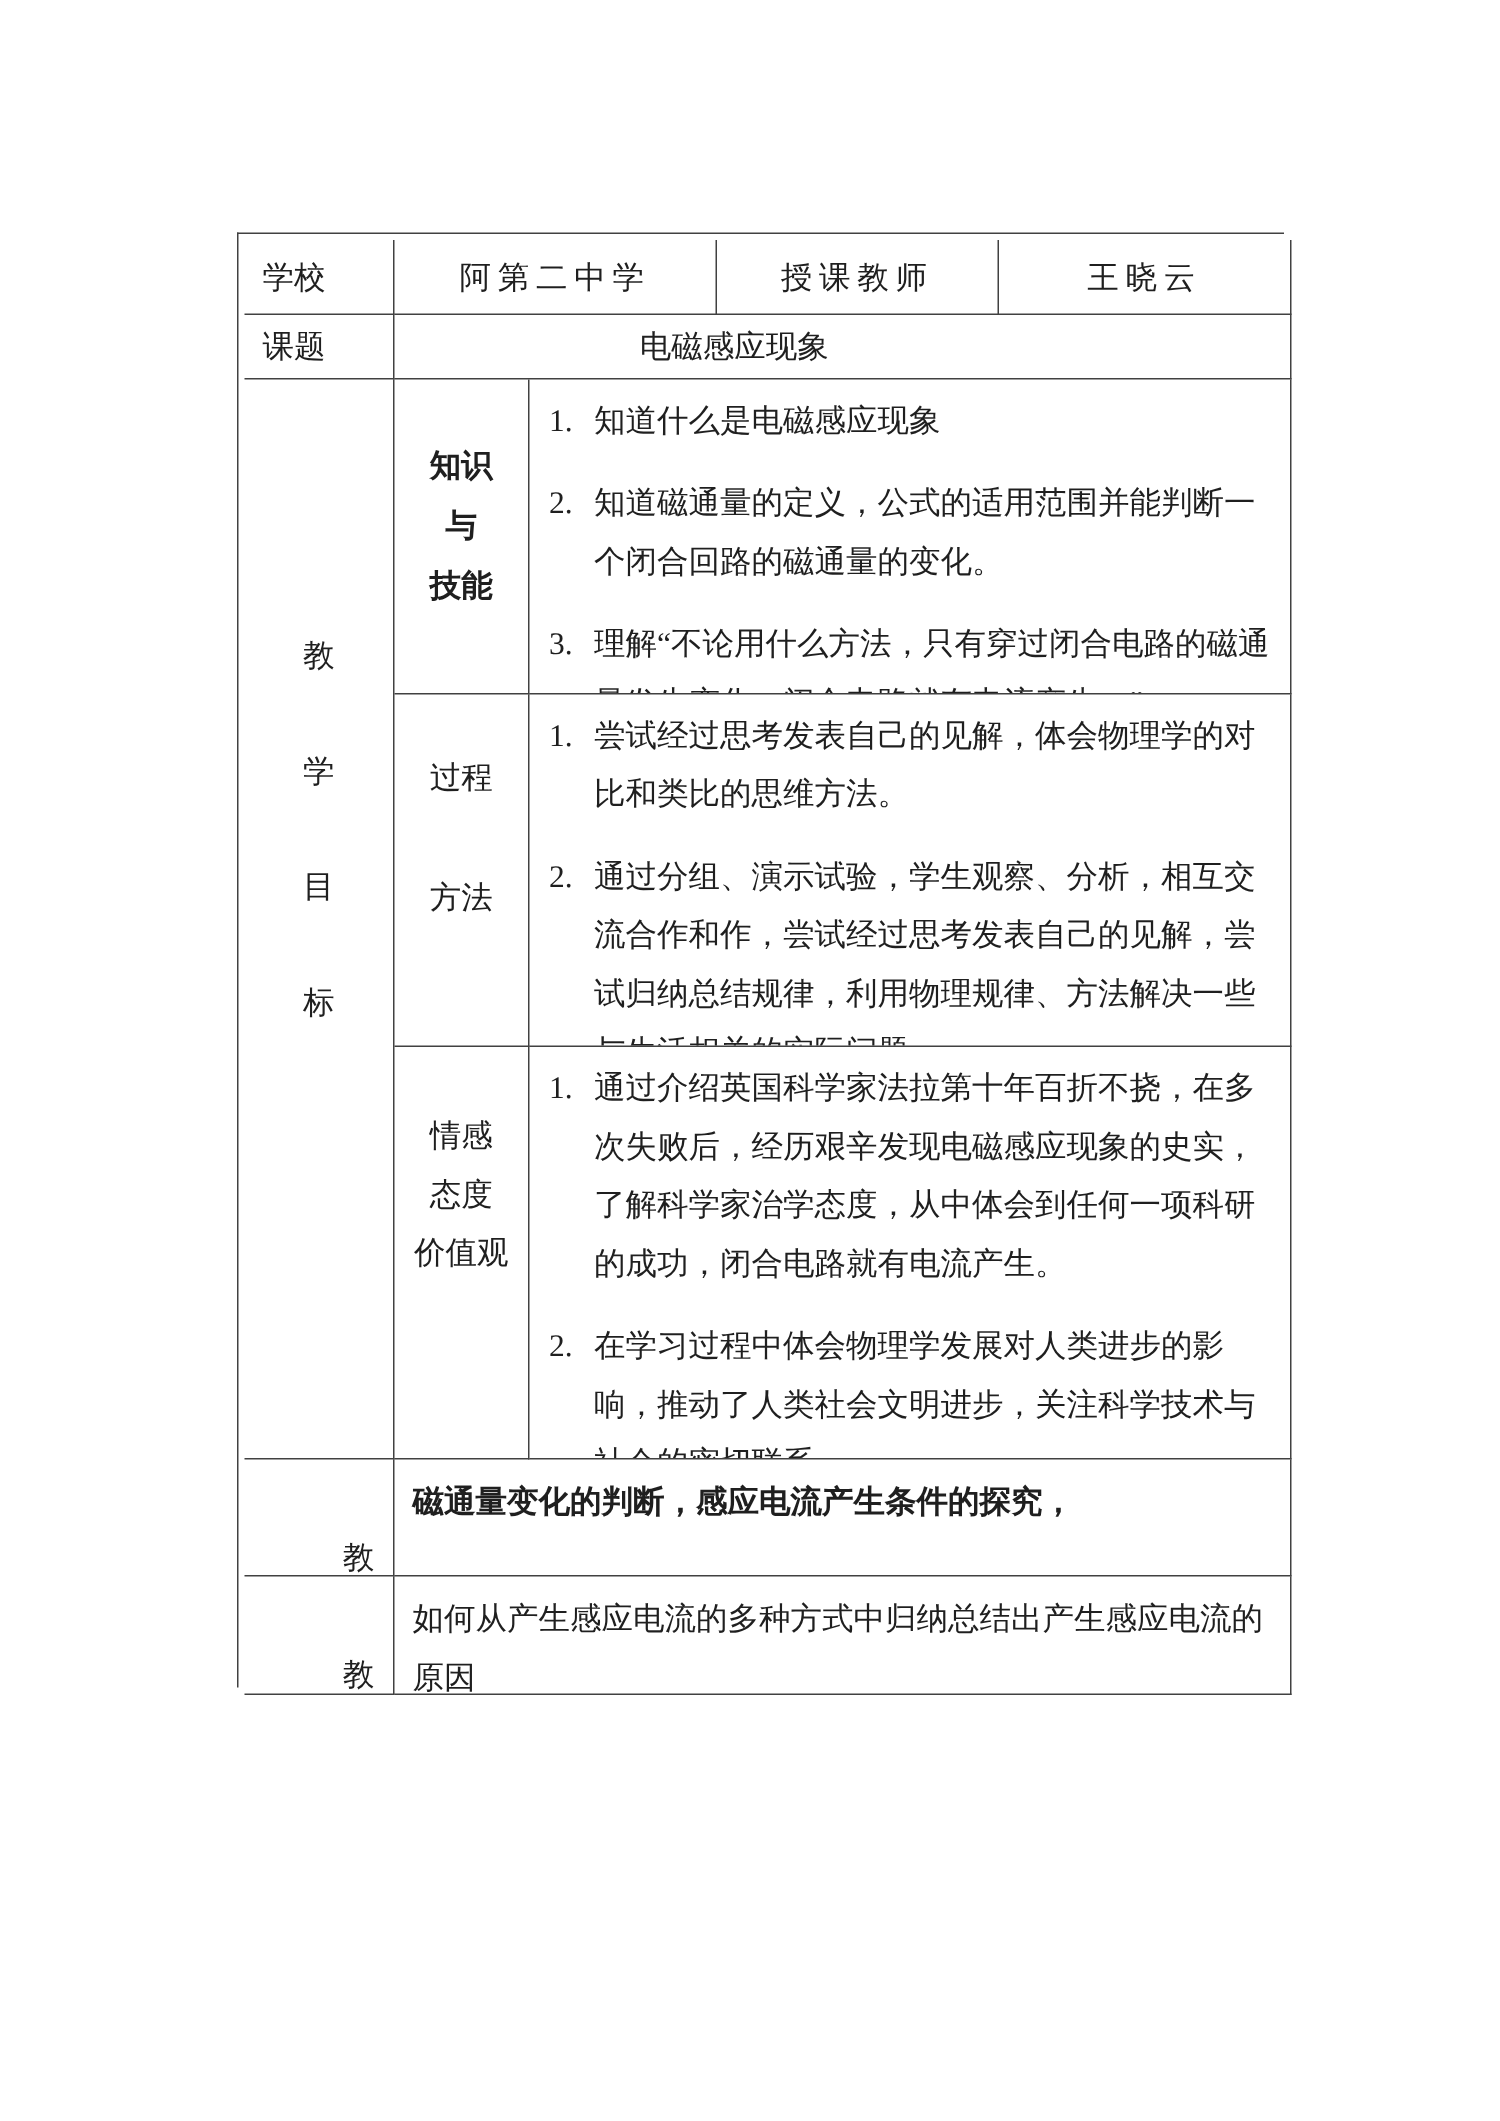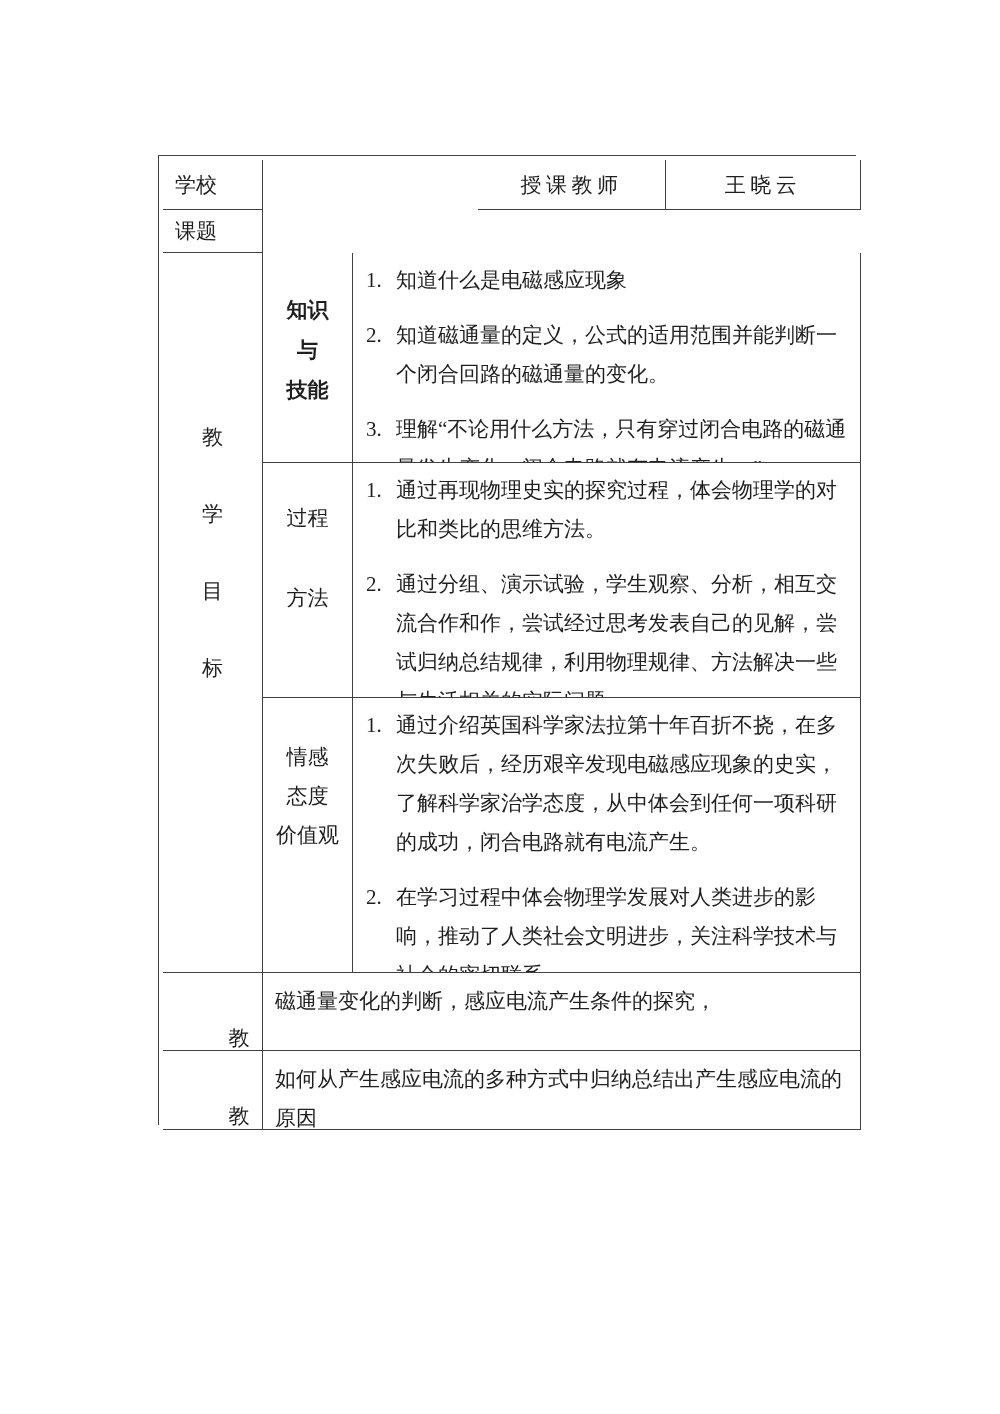--- a/index.html
+++ b/index.html
@@ -36,21 +36,21 @@
   .p-school {grid-area:1/1/2/2;}
   .p-schoolv{grid-area:1/2/2/4;}
   .p-tlabel {grid-area:1/4/2/5;}
   .p-tname  {grid-area:1/5/2/6;}
   .p-topic  {grid-area:2/1/3/2;}
   .p-topicv {grid-area:2/2/3/6;}
   .p-obj    {grid-area:3/1/6/2;}
   .p-s1l{grid-area:3/2/4/3;font-weight:bold;} .p-s1c{grid-area:3/3/4/6;}
   .p-s2l{grid-area:4/2/5/3;} .p-s2c{grid-area:4/3/5/6;}
   .p-s3l{grid-area:5/2/6/3;} .p-s3c{grid-area:5/3/6/6;}
-  .p-kpl{grid-area:6/1/7/2;} .p-kpc{grid-area:6/2/7/6;}
+  .p-kpl{grid-area:6/1/7/2;} .p-kpc{grid-area:6/2/7/6;font-weight:bold;}
   .p-dfl{grid-area:7/1/8/2;} .p-dfc{grid-area:7/2/8/6;}
 
   
   .hcell{display:flex;align-items:center;justify-content:center;}
   .ls{letter-spacing:4.5px;}
   .lcell{display:flex;align-items:center;padding-left:8px;}
 
   .topicv{display:flex;align-items:center;}
   .topicv span{margin:0 auto;padding-right:148px;}
 
@@ -73,29 +73,35 @@
 </style>
 </head>
 <body style="background: rgb(255, 255, 255);">
 
 <div class="page">
   <div class="doc-table">
 
     <div class="cell lcell p-school">
       <span>学校</span>
     </div>
+    <div class="cell hcell ls p-schoolv">
+      <span>阿第二中学</span>
+    </div>
     <div class="cell hcell ls p-tname">
       <span>王晓云</span>
     </div>
     <div class="cell hcell ls p-tlabel">
       <span>授课教师</span>
     </div>
 
     <div class="cell lcell p-topic">
       <span>课题</span>
+    </div>
+    <div class="cell topicv p-topicv">
+      <span>电磁感应现象</span>
     </div>
 
     <div class="cell vlabel obj-label p-obj">
       <div>教
 学
 目
 标</div>
     </div>
 
     <div class="cell vlabel s1 p-s1l">
@@ -118,21 +124,21 @@
       </div>
     </div>
 
     <div class="cell vlabel s2 p-s2l">
       <div>过程
 方法</div>
     </div>
     <div class="cell content p-s2c">
       <div class="item">
         <span class="num">1.</span>
-        <span class="txt">通过再现物理史实的探究过程，体会物理学的对比和类比的思维方法。</span>
+        <span class="txt">尝试经过思考发表自己的见解，体会物理学的对比和类比的思维方法。</span>
       </div>
       <div class="item">
         <span class="num">2.</span>
         <span class="txt">通过分组、演示试验，学生观察、分析，相互交流合作和作，尝试经过思考发表自己的见解，尝试归纳总结规律，利用物理规律、方法解决一些与生活相关的实际问题。，</span>
       </div>
     </div>
 
     <div class="cell vlabel s3 p-s3l">
       <div>情感
 态度

